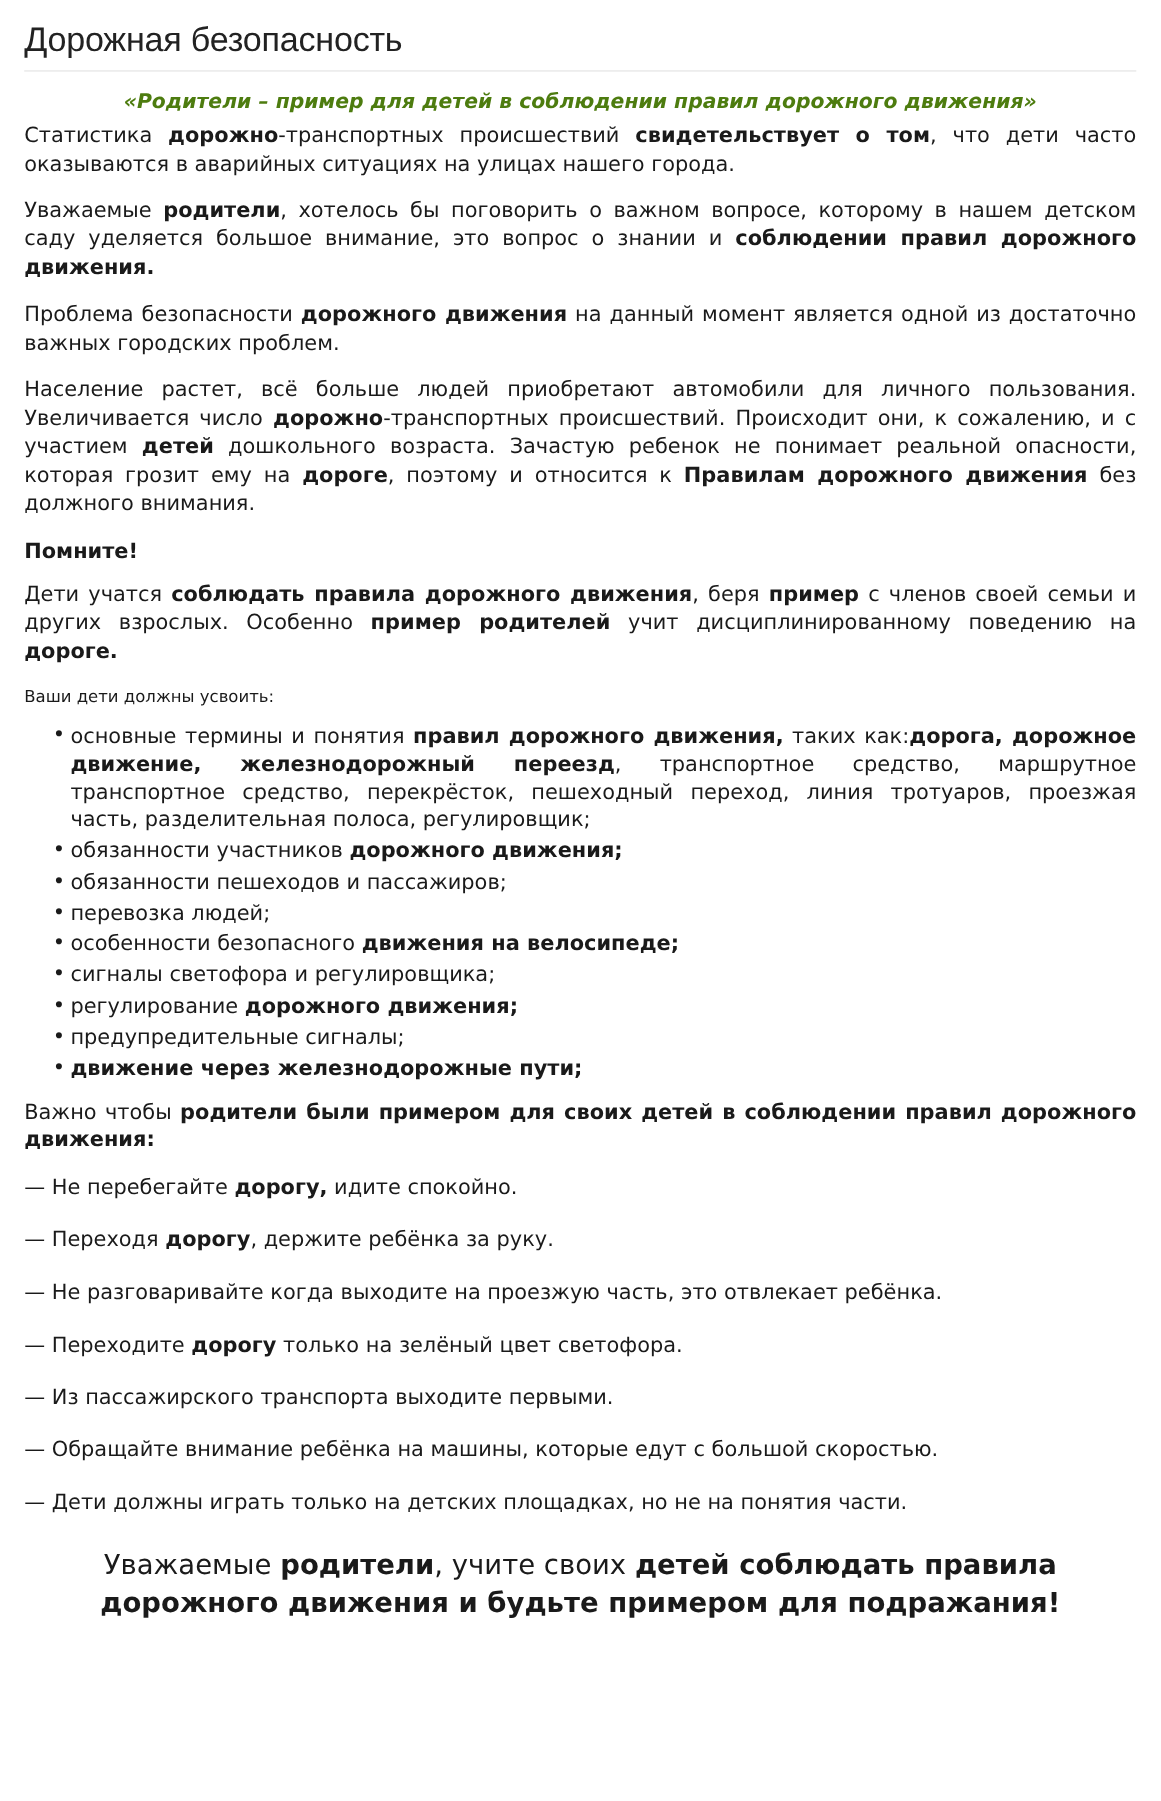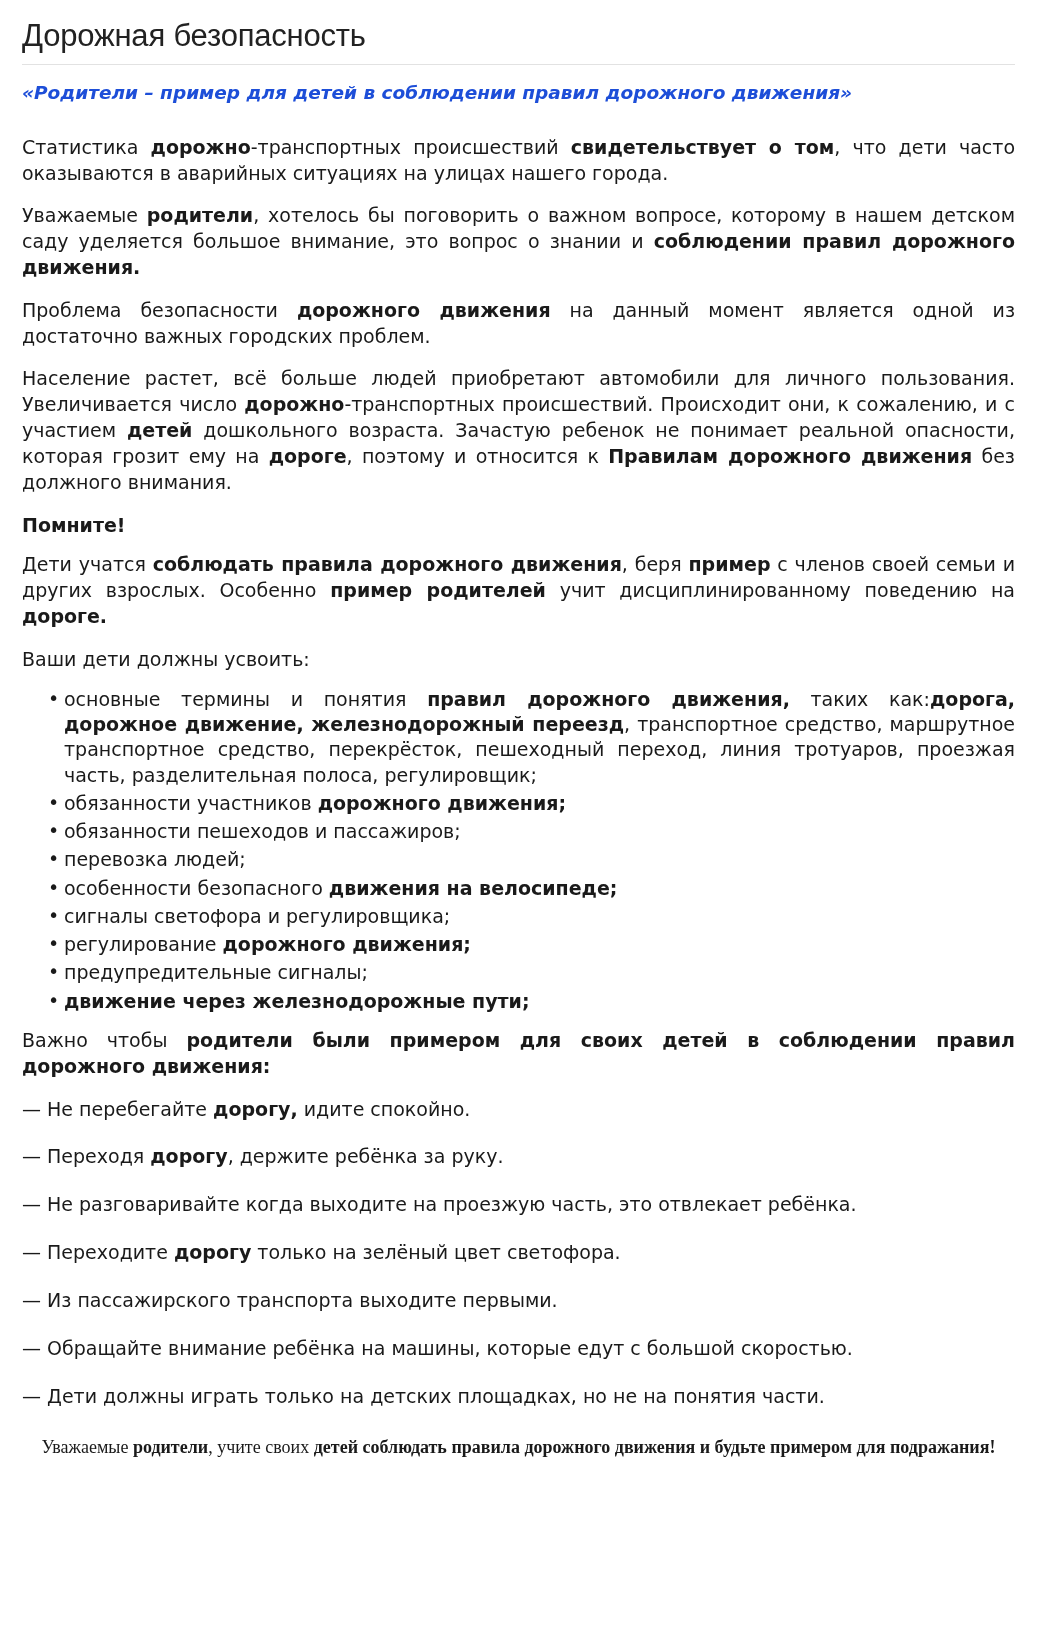--- a/index.html
+++ b/index.html
@@ -9,55 +9,55 @@
     background: #ffffff;
   }
   body {
     width: 1055px;
     min-height: 1637px;
     font-family: "DejaVu Sans", sans-serif;
     color: #1a1a1a;
   }
   .page {
     width: 1055px;
-    padding: 18px 40px 10px 22px;
+    padding: 18px 22px 10px 22px;
   }
   .page-title {
     font-family: "Liberation Sans", sans-serif;
     font-size: 31px;
     font-weight: 400;
     color: #222222;
     letter-spacing: -0.2px;
     margin: 0 0 10px 0;
     line-height: 1.15;
   }
   .title-rule {
     border: 0;
     border-top: 1px solid #e2e2e2;
     margin: 0 0 16px 0;
   }
   .subtitle {
-    text-align: left;
+    text-align: center;
     font-size: 18.5px;
     font-weight: bold;
     font-style: italic;
-    color: #1d4ed8;
-    margin: 0 0 30px 0;
+    color: #4d7c0f;
+    margin: 0 0 6px 0;
     line-height: 1.3;
   }
   p.para {
     font-size: 19px;
     line-height: 1.36;
     text-align: justify;
     margin: 0 0 17px 0;
     color: #1a1a1a;
   }
   p.para:last-child { margin-bottom: 0; }
   .lead {
-    font-size: 19px;
+    font-size: 15px;
     line-height: 1.36;
     margin: 0 0 14px 0;
   }
   .strong-line {
     font-size: 19px;
     font-weight: bold;
     margin: 0 0 14px 0;
     line-height: 1.36;
   }
   ul.bullets {
@@ -81,24 +81,23 @@
     font-size: 19px;
     line-height: 1.33;
   }
   .dash-item {
     font-size: 19px;
     line-height: 1.36;
     margin: 0 0 22px 0;
   }
   .closing {
     text-align: center;
-    font-size: 18px;
+    font-size: 25px;
     line-height: 1.36;
     margin: 26px 0 0 0;
-    font-family: Liberation Serif, serif;
   }
   b { font-weight: bold; }
   .spacer-bottom { height: 34px; }
 </style>
 </head>
 <body>
 
 <div class="page">
 
   <h1 class="page-title">Дорожная безопасность</h1>

